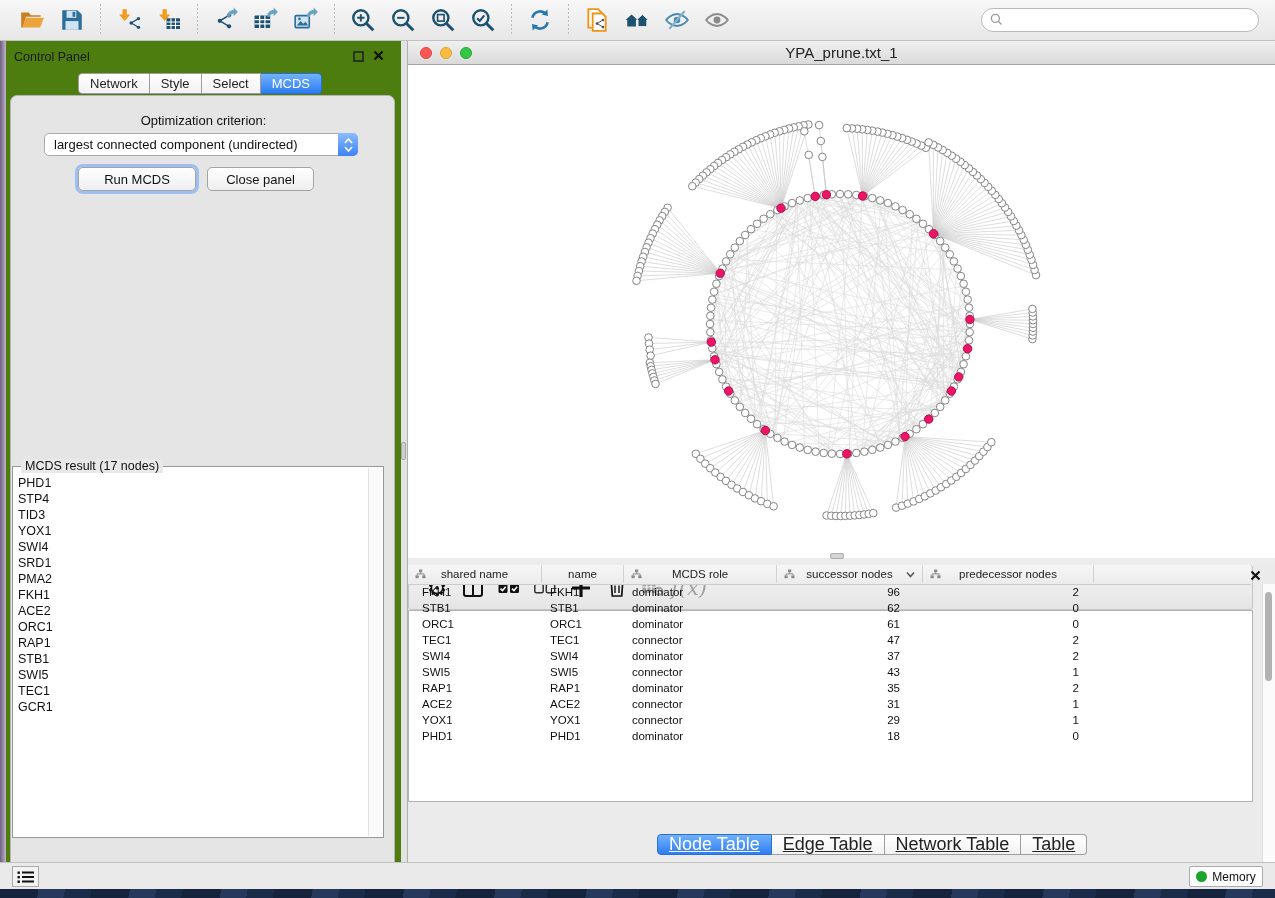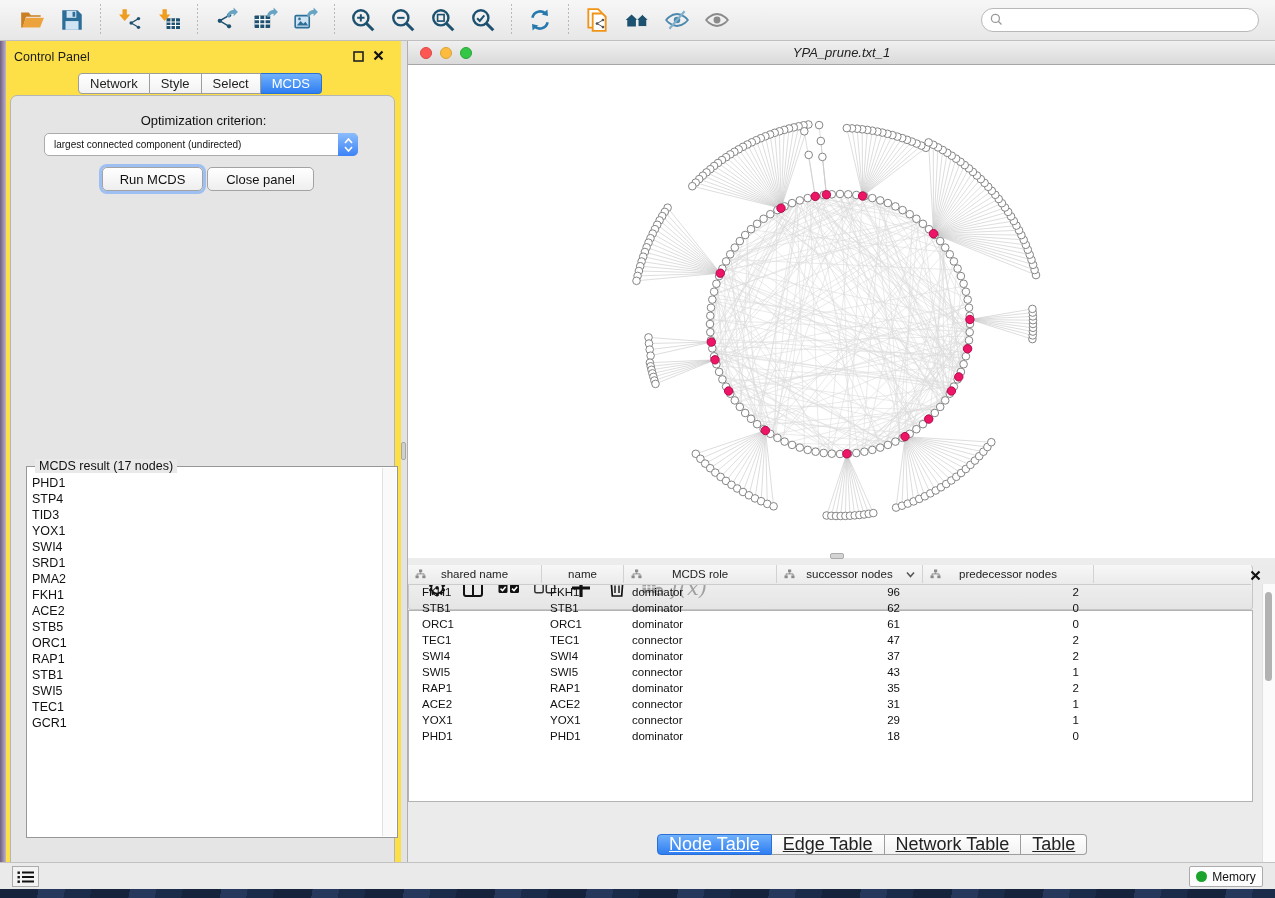--- a/index.html
+++ b/index.html
@@ -16,63 +16,63 @@
     background:repeating-linear-gradient(#b9b9b9 0 2px,transparent 2px 4px);}
   #search-wrap{position:absolute;right:16px;top:8px;width:278px;height:24px;background:#fff;
     border:1px solid #b9b9b9;border-radius:13px;display:flex;align-items:center;padding-left:7px;box-sizing:border-box;}
   #search-wrap svg{width:16px;height:16px;}
   #search-input{border:none;outline:none;flex:1;height:18px;font-size:12px;background:transparent;}
   
   #wall-left{left:0;top:41px;width:6px;height:848px;background:linear-gradient(to right,#6e5e80,#c0b3cb);}
   #wall-bottom{left:0;top:889px;width:1275px;height:9px;
     background:repeating-linear-gradient(100deg,#15233d 0 38px,#26395c 38px 64px,#1a2c4a 64px 90px);}
   
-  #control-panel{left:6px;top:41px;width:395px;height:821px;background:#fde047;}
+  #control-panel{left:6px;top:41px;width:395px;height:821px;background:#4d7c0f;}
   .panel-title{font-size:12.5px;color:#1a1a1a;}
   #cp-title{left:8px;top:9px;}
   .mini-btn{width:13px;height:13px;display:inline-flex;align-items:center;justify-content:center;}
   .mini-btn svg{width:11px;height:11px;}
   #cp-float{right:36px;top:9px;} #cp-close{right:16px;top:8px;}
   .segmented{display:flex;}
   .seg{height:17px;line-height:17px;text-align:center;font-size:13px;background:linear-gradient(#ffffff,#f2f2f2);
     border:1px solid #9d9d9d;border-left:none;padding:1px 11px;color:#222;}
   .seg:first-child{border-left:1px solid #9d9d9d;border-radius:4px 0 0 4px;}
   .seg:last-child{border-radius:0 4px 4px 0;}
   .seg.active{background:linear-gradient(#71b1fb,#2e7ef2);color:#fff;border-color:#2a6fd4;}
   #cp-tabs{left:72px;top:32px;}
   #cp-box{left:4px;top:54px;width:385px;height:791px;background:#e5e5e5;
     border:1px solid #b5b5b5;border-radius:7px;box-sizing:border-box;}
   #opt-label{left:0;top:72px;width:395px;text-align:center;font-size:13px;}
   #criterion-select{left:38px;top:92px;width:314px;height:23px;background:#fff;border:1px solid #ababab;
-    border-radius:5px;box-sizing:border-box;font-size:10px;display:flex;align-items:center;
+    border-radius:5px;box-sizing:border-box;font-size:13px;display:flex;align-items:center;
     padding-left:9px;position:absolute;}
   #criterion-stepper{position:absolute;right:-1px;top:-1px;width:20px;height:23px;border-radius:0 5px 5px 0;
     background:linear-gradient(#8cbdfc,#3c82f7);display:flex;flex-direction:column;align-items:center;justify-content:center;gap:2px;}
   #criterion-stepper svg{width:9px;height:6px;}
   .aq-btn{position:absolute;height:24px;background:linear-gradient(#ffffff,#eeeeee);border:1px solid #a3a3a3;
     border-radius:5px;font-size:13px;color:#111;display:flex;align-items:center;justify-content:center;box-sizing:border-box;}
-  #run-btn{left:96px;top:126px;width:101px;box-shadow:0 0 0 3px rgba(110,165,250,.6);}
+  #run-btn{left:72px;top:126px;width:118px;box-shadow:0 0 0 3px rgba(110,165,250,.6);}
   #close-panel-btn{left:201px;top:126px;width:107px;}
-  #result-box{left:20px;top:425px;width:372px;height:372px;background:#fff;border:1px solid #979797;box-sizing:border-box;}
+  #result-box{left:6px;top:425px;width:372px;height:372px;background:#fff;border:1px solid #979797;box-sizing:border-box;}
   #result-legend{position:absolute;top:-8px;left:8px;background:#e9e9e9;padding:0 4px;font-size:12.5px;}
   #mcds-list{position:absolute;left:5px;top:8px;right:16px;bottom:4px;overflow:hidden;font-size:12.5px;line-height:16px;}
   #result-scroll{position:absolute;right:1px;top:1px;width:13px;bottom:1px;background:#fafafa;border-left:1px solid #e2e2e2;}
   
   #vdivider{left:401px;top:41px;width:6px;height:821px;background:#e3e3e3;}
   #vgrip{left:401px;top:442px;width:5px;height:18px;background:#cfcfcf;border:1px solid #a8a8a8;border-radius:2px;box-sizing:border-box;}
   #vline{left:407px;top:41px;width:1px;height:821px;background:#aeaeae;}
   #hgrip{left:830px;top:553px;width:14px;height:6px;background:#d4d4d4;border:1px solid #ababab;border-radius:2px;box-sizing:border-box;}
   
   #net-titlebar{left:408px;top:41px;width:867px;height:24px;background:linear-gradient(#f0f0f0,#dadada);
     border-bottom:1px solid #a6a6a6;box-sizing:border-box;}
   .light{position:absolute;top:6px;width:12px;height:12px;border-radius:50%;box-sizing:border-box;}
   #light-red{left:12px;background:#fc5753;border:1px solid #dd4642;}
   #light-yellow{left:32px;background:#fdbc40;border:1px solid #dba335;}
   #light-green{left:52px;background:#33c748;border:1px solid #2aa336;}
-  #net-title{width:100%;text-align:center;line-height:23px;font-size:13px;color:#222;font-style:italic;}
+  #net-title{width:100%;text-align:center;line-height:23px;font-size:15px;color:#222;}
   #net-canvas{left:408px;top:65px;width:867px;height:493px;background:#fff;overflow:hidden;}
   
   #table-panel{left:408px;top:565px;width:867px;height:297px;background:#ebebeb;}
   #tp-title{left:12px;top:5px;}
   #tp-float{right:32px;top:5px;} #tp-close{right:13px;top:4px;}
   #tp-toolbar{left:11px;top:27px;width:845px;height:45px;background:linear-gradient(#f4f4f4,#e5e5e5);
     border:1px solid #c6c6c6;border-radius:3px;box-sizing:border-box;display:flex;align-items:center;padding-left:10px;}
   .tt-btn{width:36px;height:30px;display:inline-flex;align-items:center;justify-content:center;}
   .tt-btn svg{width:24px;height:24px;}
   .tt-btn.gear-char{font-size:23px;line-height:24px;color:#111;}
@@ -291,21 +291,20 @@
     <div id="mcds-list">
         <div>PHD1</div>
         <div>STP4</div>
         <div>TID3</div>
         <div>YOX1</div>
         <div>SWI4</div>
         <div>SRD1</div>
         <div>PMA2</div>
         <div>FKH1</div>
         <div>ACE2</div>
-        <div>STB5</div>
         <div>ORC1</div>
         <div>RAP1</div>
         <div>STB1</div>
         <div>SWI5</div>
         <div>TEC1</div>
         <div>GCR1</div>
       </div>
     <div id="result-scroll"></div>
   </div>
 </div>

